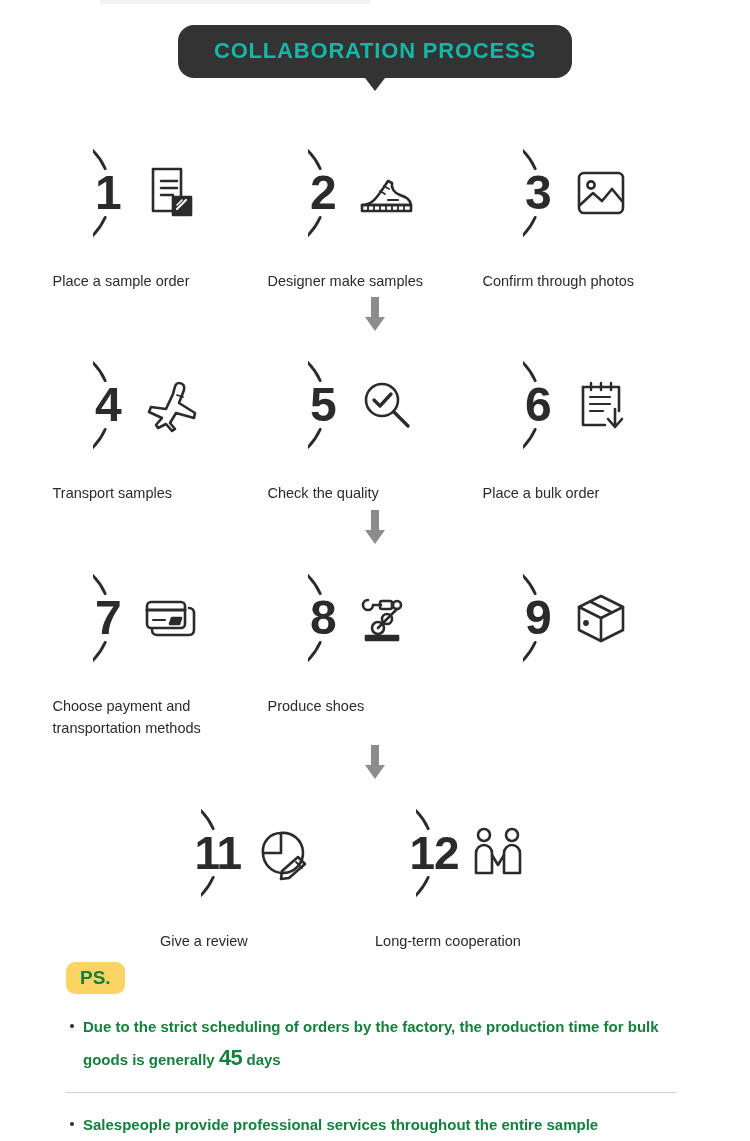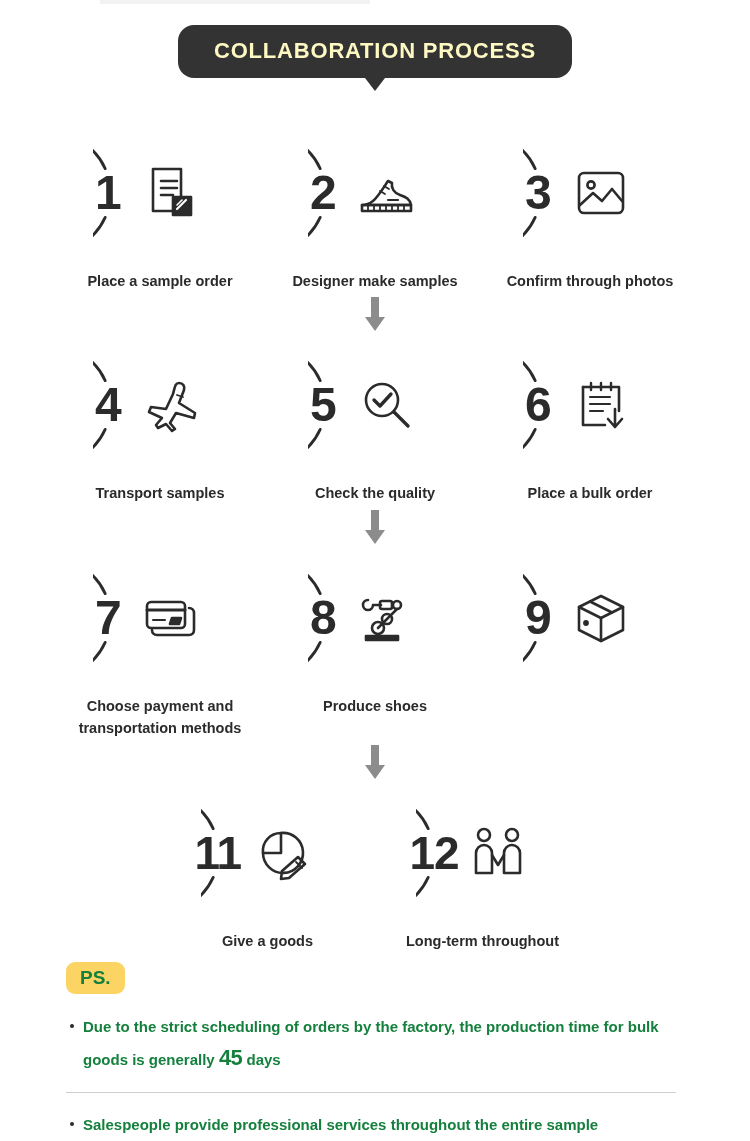--- a/index.html
+++ b/index.html
@@ -25,21 +25,21 @@
     position: absolute; top: 25px; left: 0; width: 750px;
     display: flex; flex-direction: column; align-items: center;
   }
   .title-banner {
     background: #333333;
     border-radius: 16px;
     padding: 15px 36px 16px 36px;
     display: flex; align-items: center; justify-content: center;
   }
   .title-banner span {
-    color: #fef9c3;
+    color: #14b8a6;
     font-size: 22px;
     font-weight: bold;
     letter-spacing: 0.8px;
     line-height: 1;
     white-space: nowrap;
   }
   .title-tail {
     width: 0; height: 0;
     border-left: 10px solid transparent;
     border-right: 10px solid transparent;
@@ -86,23 +86,23 @@
     position: absolute;
     left: 46px; top: 50%;
     transform: translateY(-50%);
     width: 64px; height: 64px;
     z-index: 1;
   }
   .glyph.shift { left: 50px; }
 
   .caption {
     margin-top: 10px;
-    text-align: center;
+    text-align: left;
     font-size: 14.5px;
-    font-weight: bold;
+    font-weight: normal;
     color: #2b2b2b;
     line-height: 1.55;
     width: 215px;
   }
 
   
   .arrow-row {
     width: 750px; height: 46px;
     display: flex; align-items: center; justify-content: center;
   }
@@ -352,39 +352,39 @@
             </svg>
             <div class="num wide">11</div>
             <div class="glyph shift"><svg viewBox="0 0 64 64" width="64" height="64" fill="none" stroke="#2b2b2b" stroke-width="2.6" stroke-linecap="round" stroke-linejoin="round">
                 <path d="M30 12 A20 20 0 1 1 12 32"></path>
                 <path d="M30 12 V32 H12 A18 18 0 0 1 30 12 Z"></path>
                 <path d="M47 36 L54 43 L38 57 L30 58 L31 50 Z"></path>
                 <path d="M45 41 L51 47" stroke-width="1.8"></path>
               </svg></div>
           </div>
           <div class="caption">
-            <div>Give a goods</div>
+            <div>Give a review</div>
           </div>
         </div>
         <div class="col">
           <div class="badge">
             <svg class="ring" viewBox="0 0 134 134" width="134" height="134">
               <path d="M 12.19 91.40 A 60 60 0 1 1 12.19 42.60" fill="none" stroke="#2b2b2b" stroke-width="2.8" stroke-linecap="round"></path>
             </svg>
             <div class="num wide">12</div>
             <div class="glyph shift"><svg viewBox="0 0 64 64" width="64" height="64" fill="none" stroke="#2b2b2b" stroke-width="2.6" stroke-linecap="round" stroke-linejoin="round">
                 <circle cx="18" cy="14" r="6"></circle>
                 <circle cx="46" cy="14" r="6"></circle>
                 <path d="M10 52 V32 A8 8 0 0 1 26 32 V52 Z"></path>
                 <path d="M38 52 V32 A8 8 0 0 1 54 32 V52 Z"></path>
                 <path d="M26 34 L32 44 L38 34"></path>
               </svg></div>
           </div>
           <div class="caption">
-            <div>Long-term throughout</div>
+            <div>Long-term cooperation</div>
           </div>
         </div>
       </div>
     </div>
 
   <div class="ps">
     <div class="ps-badge">PS.</div>
     <div class="ps-list" id="ps-list">
         <div class="ps-item">
           <span class="ps-bullet"></span>

